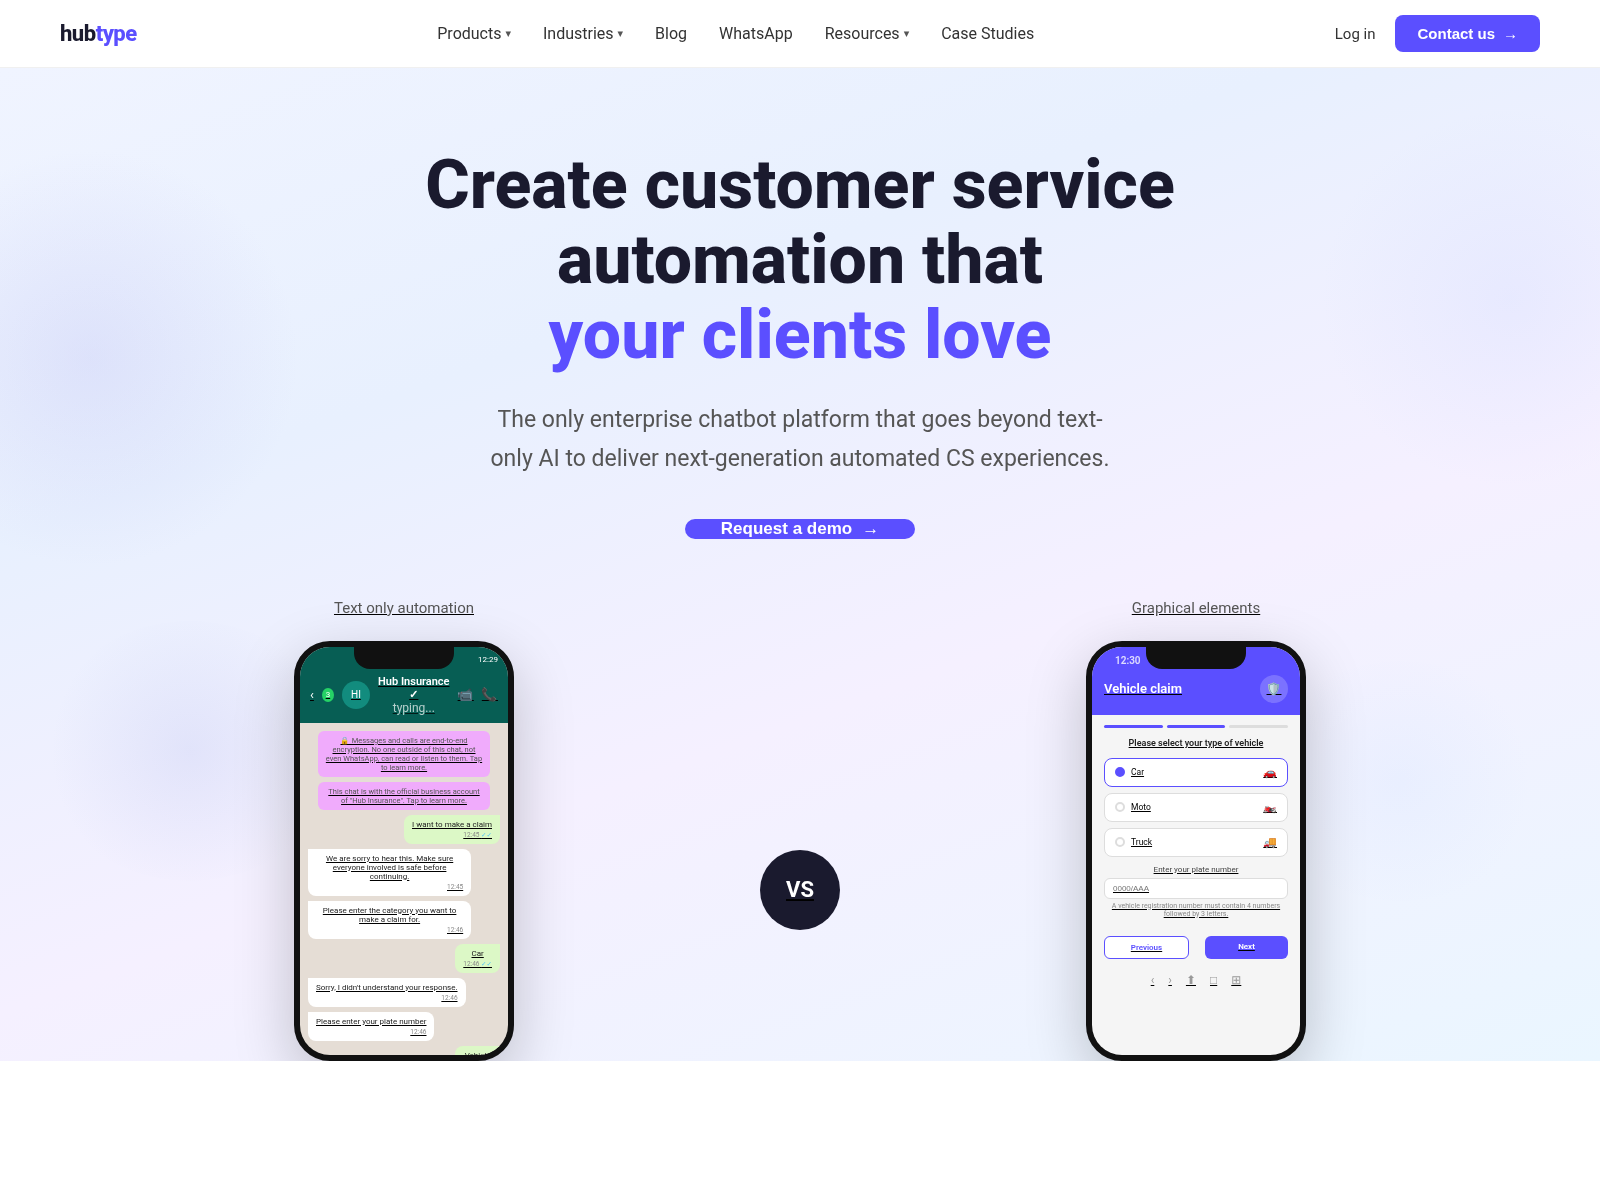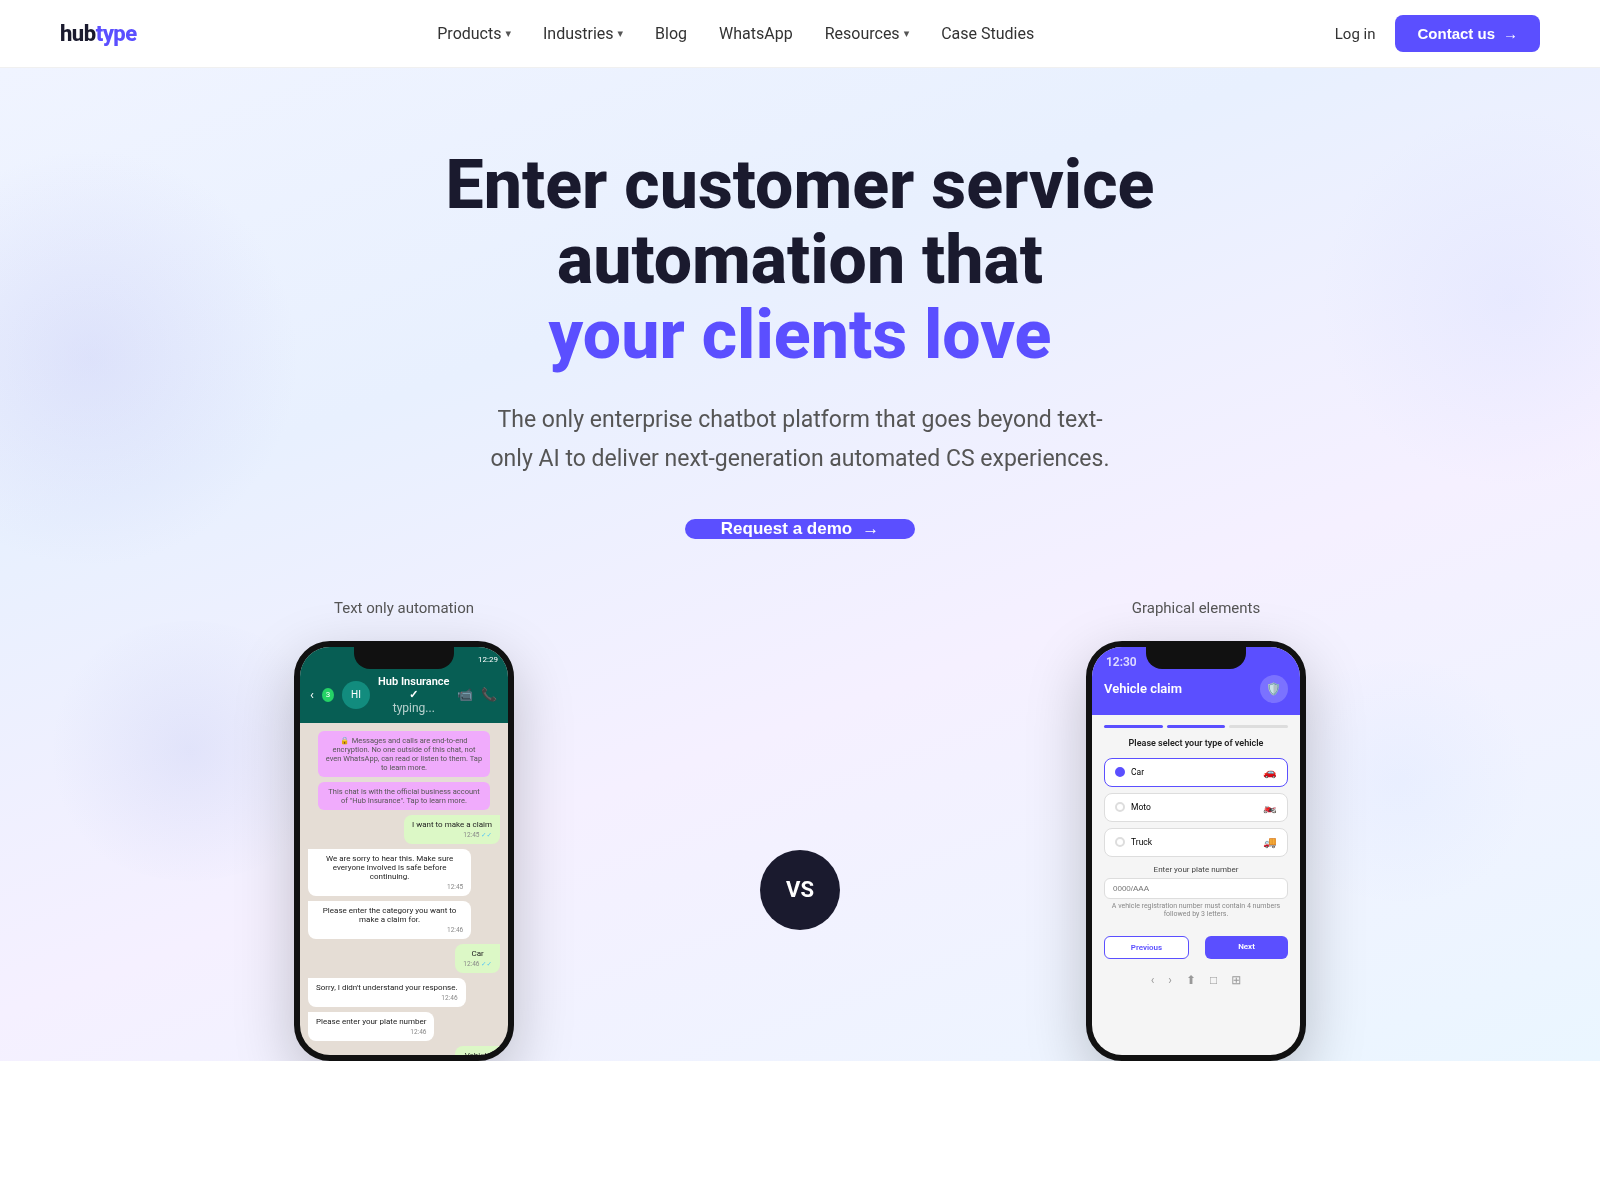--- a/index.html
+++ b/index.html
@@ -70,21 +70,21 @@
     .hero-cta-wrap { margin: 40px auto 60px; position: relative; z-index: 2; }
     .hero-cta {
       background: #5b4fff; color: #fff; border: none; border-radius: 10px;
       padding: 0 36px; font-size: 17px; font-weight: 600; cursor: pointer;
       display: inline-flex; align-items: center; gap: 10px;
     }
 
     
     .comparison {
       display: flex; align-items: flex-start; justify-content: center;
-      gap: 12px; position: relative; z-index: 2; padding: 0 60px;
+      gap: 12px; position: relative; z-index: 2; padding: 0 60px; text-decoration: underline;
     }
     .comparison-side { text-align: center; flex: 1; }
     .comparison-label { font-size: 15px; color: #555; margin-bottom: 24px; }
 
     
     .vs-badge {
       width: 80px; height: 80px; background: #1a1a2e; border-radius: 50%;
       display: flex; align-items: center; justify-content: center;
       color: #fff; font-size: 22px; font-weight: 700;
       flex-shrink: 0; align-self: center; margin: 0 20px; margin-top: 120px;
@@ -203,21 +203,21 @@
       <span>→</span>
     </button>
   </div>
 </nav>
 
 <section class="hero">
   <div class="blob-bottom-left"></div>
   <div class="blob-bottom-right"></div>
 
   <h1 class="hero-title">
-    <span>Enter customer service</span><br>
+    <span>Create customer service</span><br>
     <span>automation that</span><br>
     <span class="hero-title-accent">your clients love</span>
   </h1>
 
   <p class="hero-subtitle">The only enterprise chatbot platform that goes beyond text-only AI to deliver next-generation automated CS experiences.</p>
 
   <div class="hero-cta-wrap">
     <button class="hero-cta">
       <span>Request a demo</span>
       <span>→</span>
@@ -285,21 +285,21 @@
     </div>
 
     <div class="vs-badge">VS</div>
 
     <div class="comparison-side">
       <p class="comparison-label">Graphical elements</p>
       <div class="phone-mockup" style="height:420px;width:220px;">
         <div class="phone-notch"></div>
         <div class="phone-screen gfx-screen">
           <div class="gfx-header" style="position:relative;">
-            <span style="position:absolute;top:8px;left:14px;font-size:12px;color:rgba(255,255,255,0.8);">12:30</span>
+            <span style="position:absolute;top:8px;left:23px;font-size:10px;color:rgba(255,255,255,0.8);">12:30</span>
             <span>Vehicle claim</span>
             <div class="gfx-shield">🛡️</div>
           </div>
           <div class="gfx-progress">
             <div class="gfx-prog-bar gfx-prog-active"></div>
             <div class="gfx-prog-bar gfx-prog-active"></div>
             <div class="gfx-prog-bar gfx-prog-inactive"></div>
           </div>
           <div class="gfx-content">
             <p class="gfx-question">Please select your type of vehicle</p>

